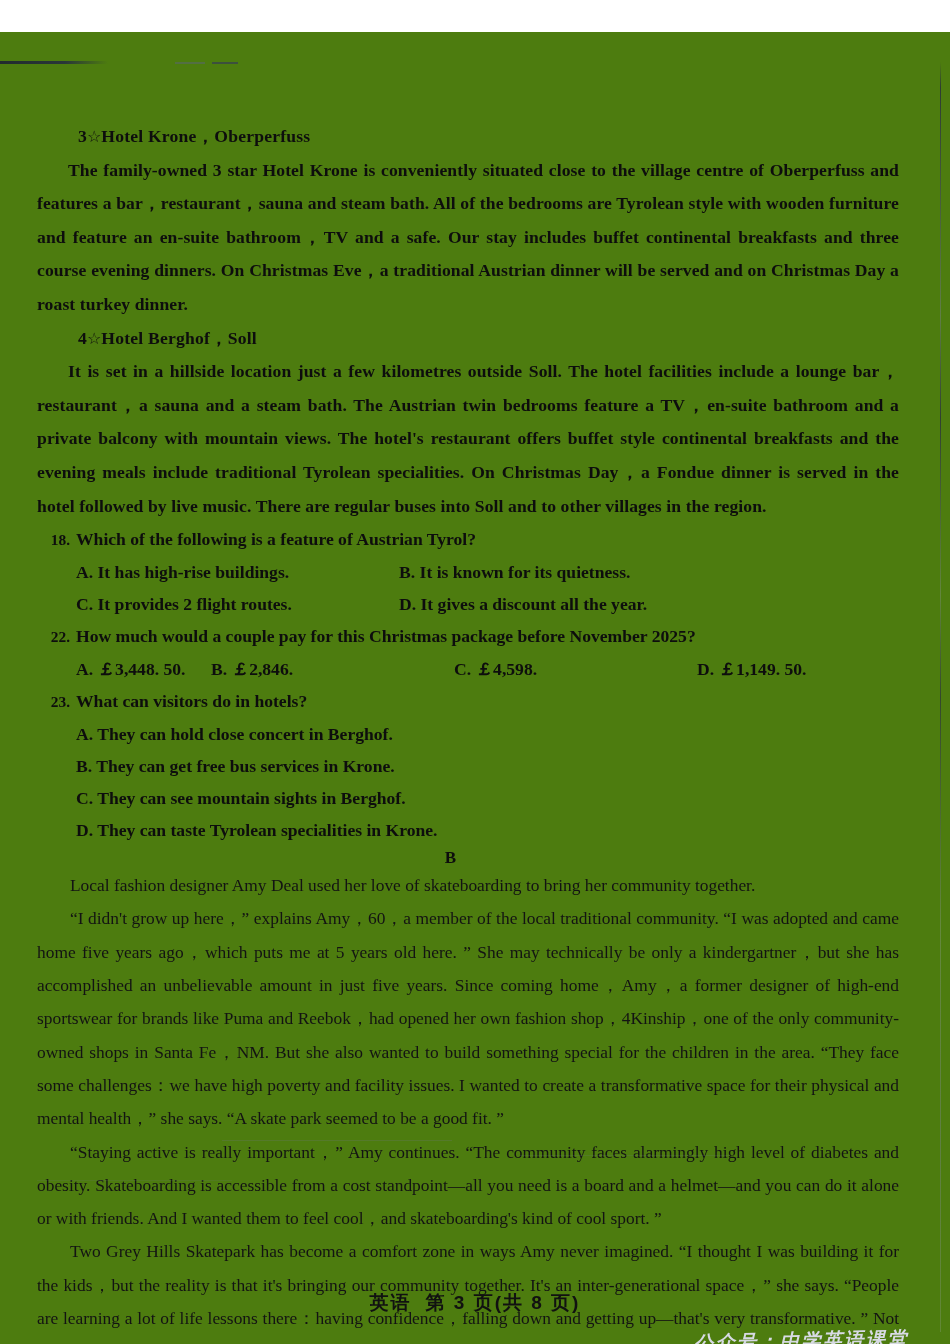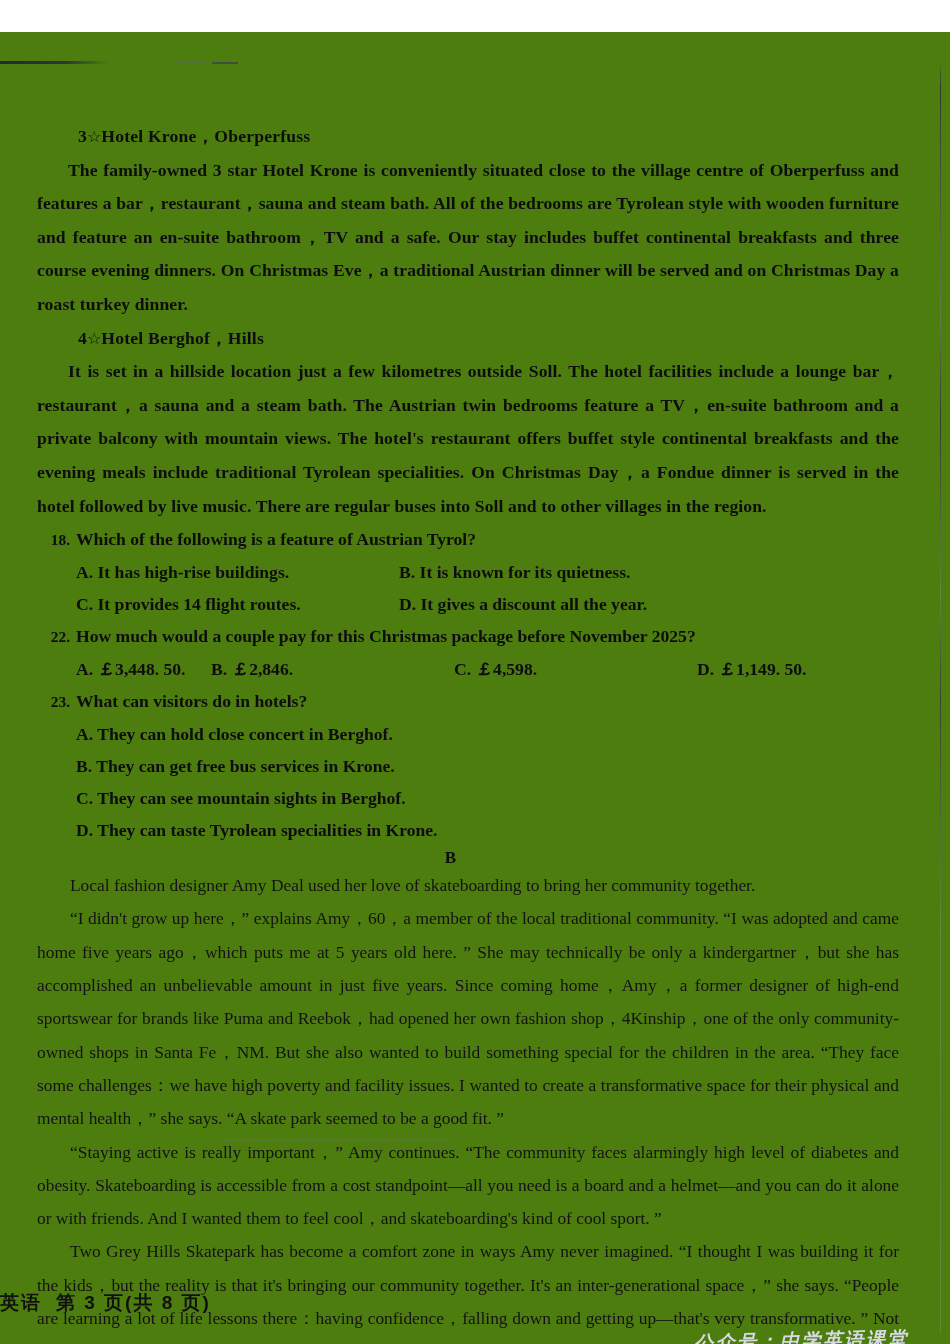--- a/index.html
+++ b/index.html
@@ -146,20 +146,21 @@
     height: 1px;
     background: rgba(110,118,128,.55);
   }
 
   
   .footer {
     position: absolute;
     left: 0;
     right: 0;
     top: 1258px;
+    text-align: center;
     font-family: "Liberation Sans", "DejaVu Sans", sans-serif;
     font-size: 19px;
     font-weight: 700;
     letter-spacing: 2px;
     color: #111;
   }
   .footer .gap { display: inline-block; width: 14px; }
 
   
   .watermark {
@@ -193,31 +194,31 @@
   <div class="scan-line-top2"></div>
   <div class="scan-line-top3"></div>
   <div class="scan-line-right"></div>
 
   <div class="content">
 
     <div class="blockA">
       <div class="hd"><span>3</span><span class="star">☆</span><span>Hotel Krone，Oberperfuss</span></div>
       <div class="para">The family-owned 3 star Hotel Krone is conveniently situated close to the village centre of Oberperfuss and features a bar，restaurant，sauna and steam bath. All of the bedrooms are Tyrolean style with wooden furniture and feature an en-suite bathroom，TV and a safe. Our stay includes buffet continental breakfasts and three course evening dinners. On Christmas Eve，a traditional Austrian dinner will be served and on Christmas Day a roast turkey dinner.</div>
 
-      <div class="hd"><span>4</span><span class="star">☆</span><span>Hotel Berghof，Hills</span></div>
+      <div class="hd"><span>4</span><span class="star">☆</span><span>Hotel Berghof，Soll</span></div>
       <div class="para">It is set in a hillside location just a few kilometres outside Soll. The hotel facilities include a lounge bar，restaurant，a sauna and a steam bath. The Austrian twin bedrooms feature a TV，en-suite bathroom and a private balcony with mountain views. The hotel's restaurant offers buffet style continental breakfasts and the evening meals include traditional Tyrolean specialities. On Christmas Day，a Fondue dinner is served in the hotel followed by live music. There are regular buses into Soll and to other villages in the region.</div>
     </div>
 
     <div class="qlistA">
 
       <div>
         <span class="qline"><span class="qnum">18.</span><span class="qtext">Which of the following is a feature of Austrian Tyrol?</span></span>
         <div class="opts">
           <span class="opt-row"><span class="opt c1">A. It has high-rise buildings.</span><span class="opt">B. It is known for its quietness.</span></span>
-          <span class="opt-row"><span class="opt c1">C. It provides 14 flight routes.</span><span class="opt">D. It gives a discount all the year.</span></span>
+          <span class="opt-row"><span class="opt c1">C. It provides 2 flight routes.</span><span class="opt">D. It gives a discount all the year.</span></span>
         </div>
       </div>
 
       <div>
         <span class="qline"><span class="qnum">22.</span><span class="qtext">How much would a couple pay for this Christmas package before November 2025?</span></span>
         <div class="opts">
           <span class="opt-row"><span class="opt c22a">A. ￡3,448. 50.</span><span class="opt c22b">B. ￡2,846.</span><span class="opt c22b">C. ￡4,598.</span><span class="opt">D. ￡1,149. 50.</span></span>
         </div>
       </div>
 

